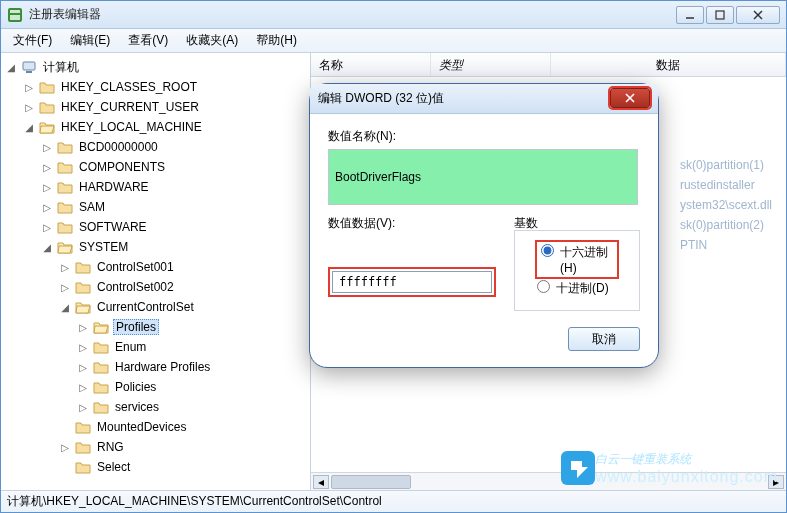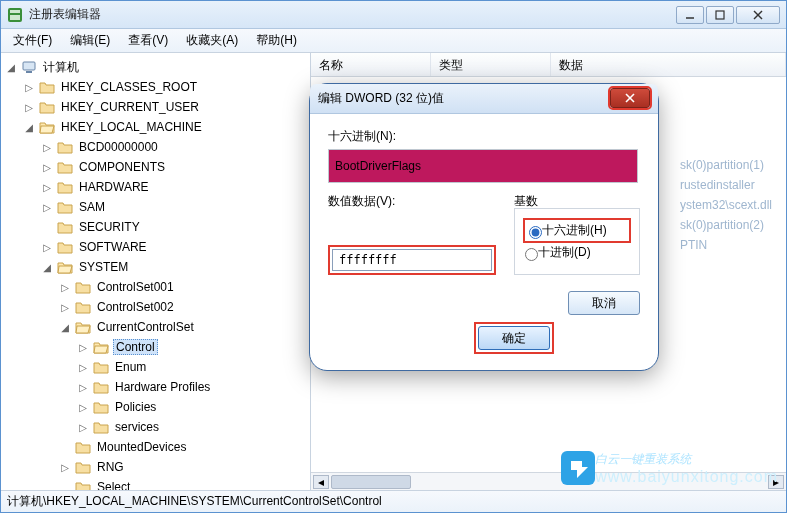--- a/index.html
+++ b/index.html
@@ -17,22 +17,22 @@
 .menubar { height: 24px; background: linear-gradient(#f6f9fd,#ebf2fa); border-bottom: 1px solid #c8d3e0; display:flex; align-items:center; padding: 0 4px; gap: 2px; }
 .menu-item { padding: 3px 8px; cursor: default; }
 
 .client { display:flex; height: calc(100% - 28px - 24px - 22px); }
 .tree-pane { width: 310px; border-right: 1px solid #c8d3e0; overflow-y:auto; overflow-x:hidden; background:#fff; padding-top:4px; }
 .list-pane { flex:1; display:flex; flex-direction:column; background:#fff; overflow:hidden; }
 
 .list-header { display:flex; height: 24px; border-bottom:1px solid #d0d7e0; }
 .col { padding: 4px 8px; border-right:1px solid #e0e6ee; background: linear-gradient(#fdfefe,#eef2f7); }
 .col.name { width: 120px; }
-.col.type { width: 120px; }
-.col.data { flex:1; }
+.col.type { width: 120px; font-style: italic; }
+.col.data { flex:1;text-align:center; }
 .list-body { flex:1; position:relative; overflow:hidden; }
 .row { display:flex; height:20px; align-items:center; }
 .row .cell { padding: 2px 8px; overflow:hidden; white-space:nowrap;margin-top:36px; }
 .row .cell.name { width:120px; display:flex; align-items:center; gap:4px; }
 .row .cell.type { width:120px; }
 .row .cell.data { flex:1; }
 .hscroll { height:18px; border-top:1px solid #d0d7e0; background:#f4f6f9; position:relative; }
 .hscroll .thumb { position:absolute; left:20px; top:2px; width:80px; height:14px; background:#cfd9e6; border:1px solid #aeb9c9; border-radius:2px; }
 .hscroll .arrow { position:absolute; top:2px; width:16px; height:14px; background:#e4eaf2; border:1px solid #aeb9c9; display:flex;align-items:center;justify-content:center; }
 .hscroll .arrow.left { left:2px; }
@@ -51,29 +51,29 @@
 .folder svg { width:16px; height:14px; display:block; }
 .pc-icon svg { width:16px; height:16px; display:block; }
 
 
 .dialog { position:absolute; left:308px; top:82px; width:350px; background:#fff; border:1px solid #3f6aa1; border-radius:18px; box-shadow: 0 6px 24px rgba(0,0,0,.35); }
 .dialog .dlg-title { height:30px; background: linear-gradient(#eaf2fb,#d0e1f4); border-bottom:1px solid #b0c7e0; border-radius:6px 6px 0 0; display:flex; align-items:center; padding:0 8px; position:relative; font-size:13px; }
 .dlg-close { position:absolute; right:8px; top:4px; width:40px; height:20px; background: linear-gradient(#cf4b3b,#a82f22); border:1px solid #7a2219; border-radius:3px; display:flex; align-items:center; justify-content:center; cursor:pointer; }
 .dlg-close svg { width:10px; height:10px; }
 .dlg-body { padding: 14px 18px 16px 18px; }
 .field-label { margin-bottom:4px; }
-.text-ro { border:1px solid #bfc7d0; background:#be185d; padding:9px 6px; width: 310px; margin-bottom:10px; }
+.text-ro { border:1px solid #bfc7d0; background:#86efac; padding:20px 6px; width: 310px; margin-bottom:10px; }
 .row2 { display:flex; gap:18px; }
 .col-left { flex:1; }
 .col-right { width: 140px; }
 .text-ed { border:1px solid #8a9fba; padding:3px 6px; width: 160px; font-family: Consolas, monospace; }
 .red { border:2px solid #e13a2f; padding:2px; display:inline-block;margin-top:31px; }
 .red-thin { outline:2px solid #e13a2f; }
 .groupbox { border:1px solid #cfd6df; padding:8px 10px 10px 10px; position:relative; margin-top:-6px; }
-.radio-row { display:flex; align-items:flex-end; margin:3px 0; cursor:default; }
+.radio-row { display:flex; align-items:flex-start; gap:6px; margin:3px 12px; cursor:default; }
 .radio-row input { accent-color:#2a6ac1; }
 .btn-row { display:flex; gap:14px; justify-content:flex-end; margin-top:16px; }
 .btn { width:72px; height:24px; border:1px solid #6f8fb5; background: linear-gradient(#f6fbff,#d6e6f7); border-radius:3px; cursor:pointer; }
 .btn.primary { background: linear-gradient(#e8f3ff,#bcd8f6); border-color:#2f6db8; }
 
 
 .watermark { position:absolute; right:8px; bottom:26px; display:flex; align-items:flex-start; color:#aee4ff; font-size:20px; font-weight:500; font-style:italic; pointer-events:none; }
 .watermark .badge { width:34px; height:34px; background:#2ea3e6; border-radius:6px; display:flex; align-items:center; justify-content:center; }
 .watermark .badge svg { width:20px; height:20px; }
 .watermark .sub { display:block; font-size:16px; color:#cdeffd; letter-spacing:1px; font-style:normal; }
@@ -210,31 +210,20 @@
                     <span class="folder">
                       <svg viewBox="0 0 16 14">
                         <path d="M1 3h5l1 2h8v8H1z" fill="#f7dfa3" stroke="#caa44e"></path>
                       </svg>
                     </span>
                     <span class="lbl">SAM</span>
                   </div>
                 </li>
               <li>
                   <div class="node">
-                    <span class="exp"></span>
-                    <span class="folder">
-                      <svg viewBox="0 0 16 14">
-                        <path d="M1 3h5l1 2h8v8H1z" fill="#f7dfa3" stroke="#caa44e"></path>
-                      </svg>
-                    </span>
-                    <span class="lbl">SECURITY</span>
-                  </div>
-                </li>
-              <li>
-                  <div class="node">
                     <span class="exp">▷</span>
                     <span class="folder">
                       <svg viewBox="0 0 16 14">
                         <path d="M1 3h5l1 2h8v8H1z" fill="#f7dfa3" stroke="#caa44e"></path>
                       </svg>
                     </span>
                     <span class="lbl">SOFTWARE</span>
                   </div>
                 </li>
               <li>
@@ -285,21 +274,21 @@
                     <ul>
                       <li>
                           <div class="node selected">
                             <span class="exp">▷</span>
                             <span class="folder">
                               <svg viewBox="0 0 16 14">
                                 <path d="M1 3h5l1 2h8v8H1z" fill="#ffe9b0" stroke="#caa44e"></path>
                                 <path d="M2 6h13l-2 7H1z" fill="#fff0c4" stroke="#caa44e"></path>
                               </svg>
                             </span>
-                            <span class="lbl">Control</span>
+                            <span class="lbl">Profiles</span>
                           </div>
                         </li>
                       <li>
                           <div class="node">
                             <span class="exp">▷</span>
                             <span class="folder">
                               <svg viewBox="0 0 16 14">
                                 <path d="M1 3h5l1 2h8v8H1z" fill="#f7dfa3" stroke="#caa44e"></path>
                               </svg>
                             </span>
@@ -433,21 +422,21 @@
   <div class="dlg-title">
     <span>编辑 DWORD (32 位)值</span>
     <div class="dlg-close red-thin">
       <svg viewBox="0 0 10 10">
           <line x1="1" y1="1" x2="9" y2="9" stroke="#fff" stroke-width="1.6"></line>
           <line x1="9" y1="1" x2="1" y2="9" stroke="#fff" stroke-width="1.6"></line>
         </svg>
     </div>
   </div>
   <div class="dlg-body">
-    <div class="field-label">十六进制(N):</div>
+    <div class="field-label">数值名称(N):</div>
     <div class="text-ro">BootDriverFlags</div>
 
     <div class="row2">
       <div class="col-left">
         <div class="field-label">数值数据(V):</div>
         <span class="red">
           <input class="text-ed" value="ffffffff" style="">
         </span>
       </div>
       <div class="col-right">
@@ -459,23 +448,20 @@
           </div>
           <div class="radio-row">
             <input type="radio" style="">
             <span>十进制(D)</span>
           </div>
         </div>
       </div>
     </div>
 
     <div class="btn-row">
-      <span class="red">
-        <button class="btn primary">确定</button>
-      </span>
       <button class="btn">取消</button>
     </div>
   </div>
 </div>
 
 <div class="watermark">
   <div class="badge">
     <svg viewBox="0 0 20 20">
         <path d="M3 3 L14 3 L14 9 L20 9 L9 20 L9 12 L3 12 Z" fill="#fff"></path>
       </svg>

